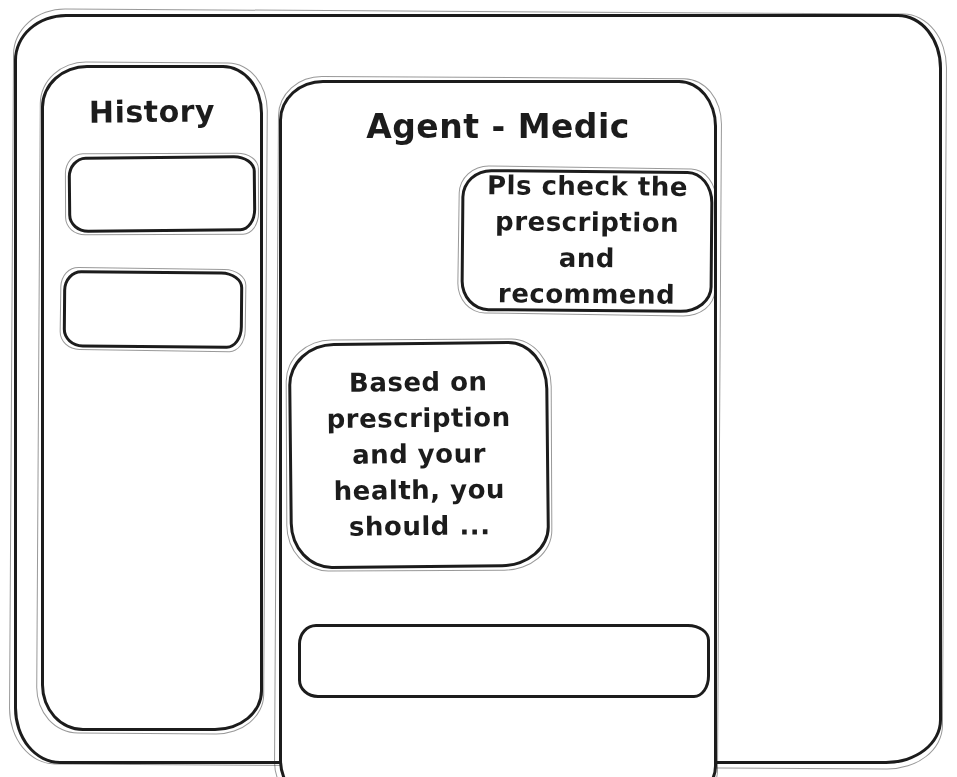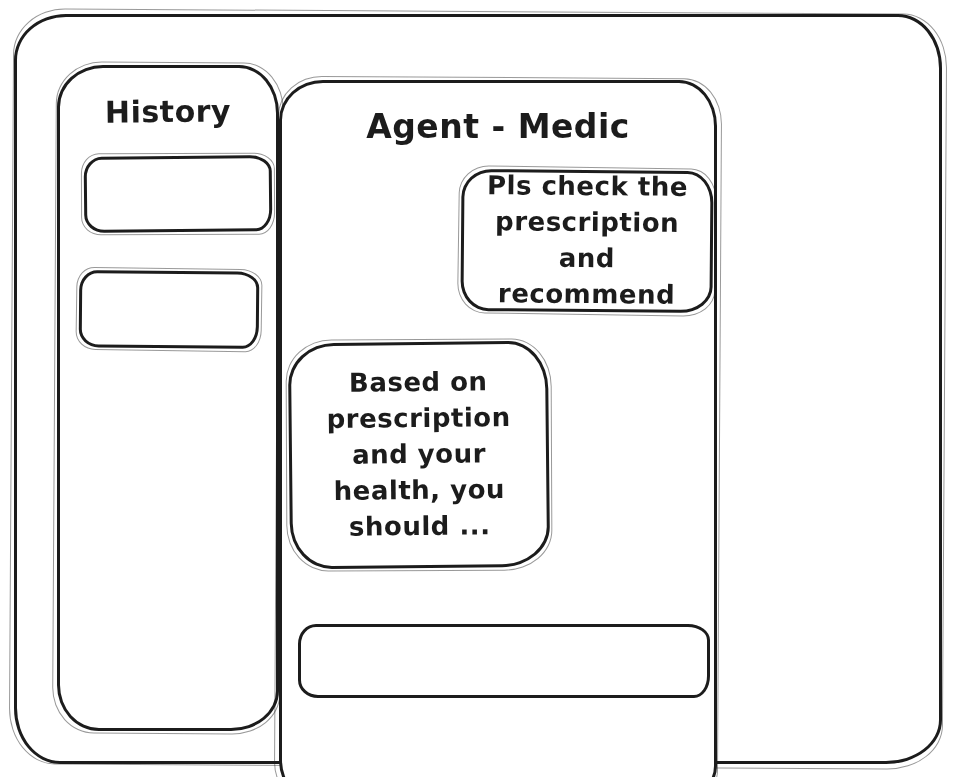--- a/index.html
+++ b/index.html
@@ -90,21 +90,21 @@
     cursor: pointer;
   }
 </style>
 </head>
 <body>
 
 <div class="canvas">
 
   <div class="sketch rad-frame" style="left:14px; top:14px; width:928px; height:750px;">
 
-    <div class="sketch rad-round" style="left:24px; top:48px; width:222px; height:666px;margin-left:16px;">
+    <div class="sketch rad-round" style="left:24px; top:48px; width:222px; height:666px;">
       <div class="panel-title hand tilt-a" style="top:26px; font-size:30px;">History</div>
 
       <div class="sketch rad-slot history-slot tilt-a" style="left:24px; top:88px; width:188px; height:76px;">
         <span class="hand"></span>
       </div>
 
       <div class="sketch rad-slot history-slot tilt-b" style="left:19px; top:203px; width:180px; height:77px;">
         <span class="hand"></span>
       </div>
     </div>

